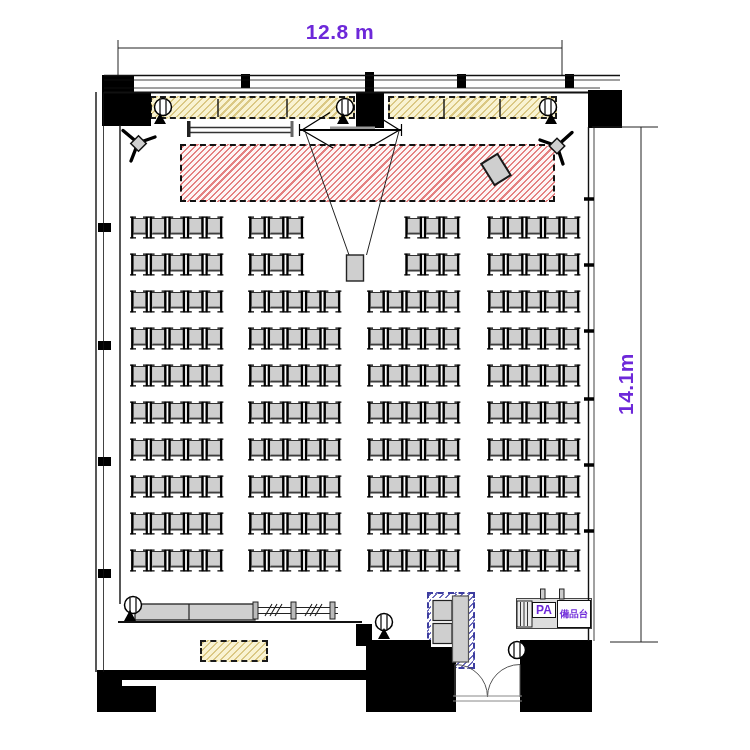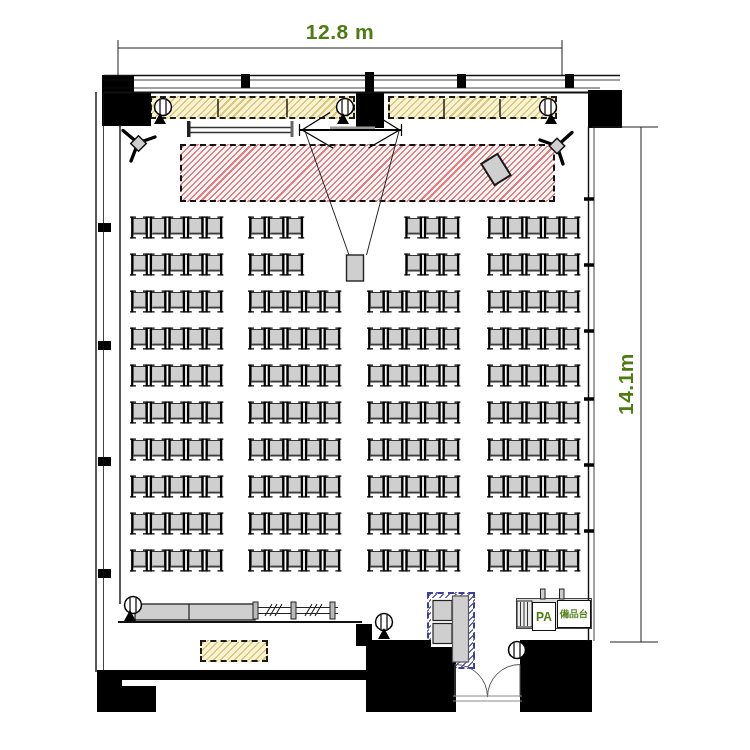--- a/index.html
+++ b/index.html
@@ -1,17 +1,17 @@
 <!DOCTYPE html>
 <html><head>
 <meta charset="utf-8">
 <style>
   html,body{margin:0;padding:0;background:#fff}
   #plan{position:relative;width:750px;height:750px;background:#fff;overflow:hidden;
-        font-family:"Liberation Sans","DejaVu Sans",sans-serif;color:#4d7c0f}
+        font-family:"Liberation Sans","DejaVu Sans",sans-serif;color:#6d28d9}
   .abs{position:absolute;box-sizing:border-box}
   .black{background:#000}
   .hatch-yellow{background-color:#f9f3d2;
     background-image:repeating-linear-gradient(135deg,rgba(198,172,80,.6) 0 1.6px,transparent 1.6px 5px);
     border:2px dashed #1a1a1a}
   .hatch-red{background-color:#fdf5f5;
     background-image:repeating-linear-gradient(135deg,rgba(221,90,90,.75) 0 1.5px,transparent 1.5px 4.3px);
     border:2px dashed #111}
   .hatch-blue{background-color:#ffffff;
     background-image:repeating-linear-gradient(135deg,rgba(70,70,170,.8) 0 1.6px,transparent 1.6px 4.6px);
@@ -1326,16 +1326,16 @@
           <rect x="2" y="2.5" width="13" height="15.5" fill="#cfcfcf" stroke="#222222" stroke-width="0.9"></rect>
           <path d="M1.2 .8 V22.2 M15.8 .8 V22.2" stroke="#000000" stroke-width="2.2" fill="none"></path>
           <path d="M-1 1.2 H5 M-1 21.8 H5 M12 1.2 H18 M12 21.8 H18" stroke="#000000" stroke-width="1.3" fill="none"></path>
           <path d="M3 17.2 H14.5" stroke="#222222" stroke-width="1" fill="none"></path>
         </g>
       </g>
   </svg>
 
   <div class="abs dim-label" style="left:280px;top:20px;width:120px;text-align:center">12.8 m</div>
   <div class="abs dim-label" style="left:626px;top:384px;transform:translate(-50%,-50%) rotate(-90deg)">14.1m</div>
-  <div class="abs tag-box" style="left:532px;top:602px;width:24px;height:29px;font-size:12px">PA</div>
+  <div class="abs tag-box" style="left:532px;top:602px;width:24px;height:16px;font-size:12px">PA</div>
   <div class="abs tag-box" style="left:557px;top:600px;width:34px;height:28px;font-size:9.5px">備品台</div>
 
 </div>
 
 </body></html>

